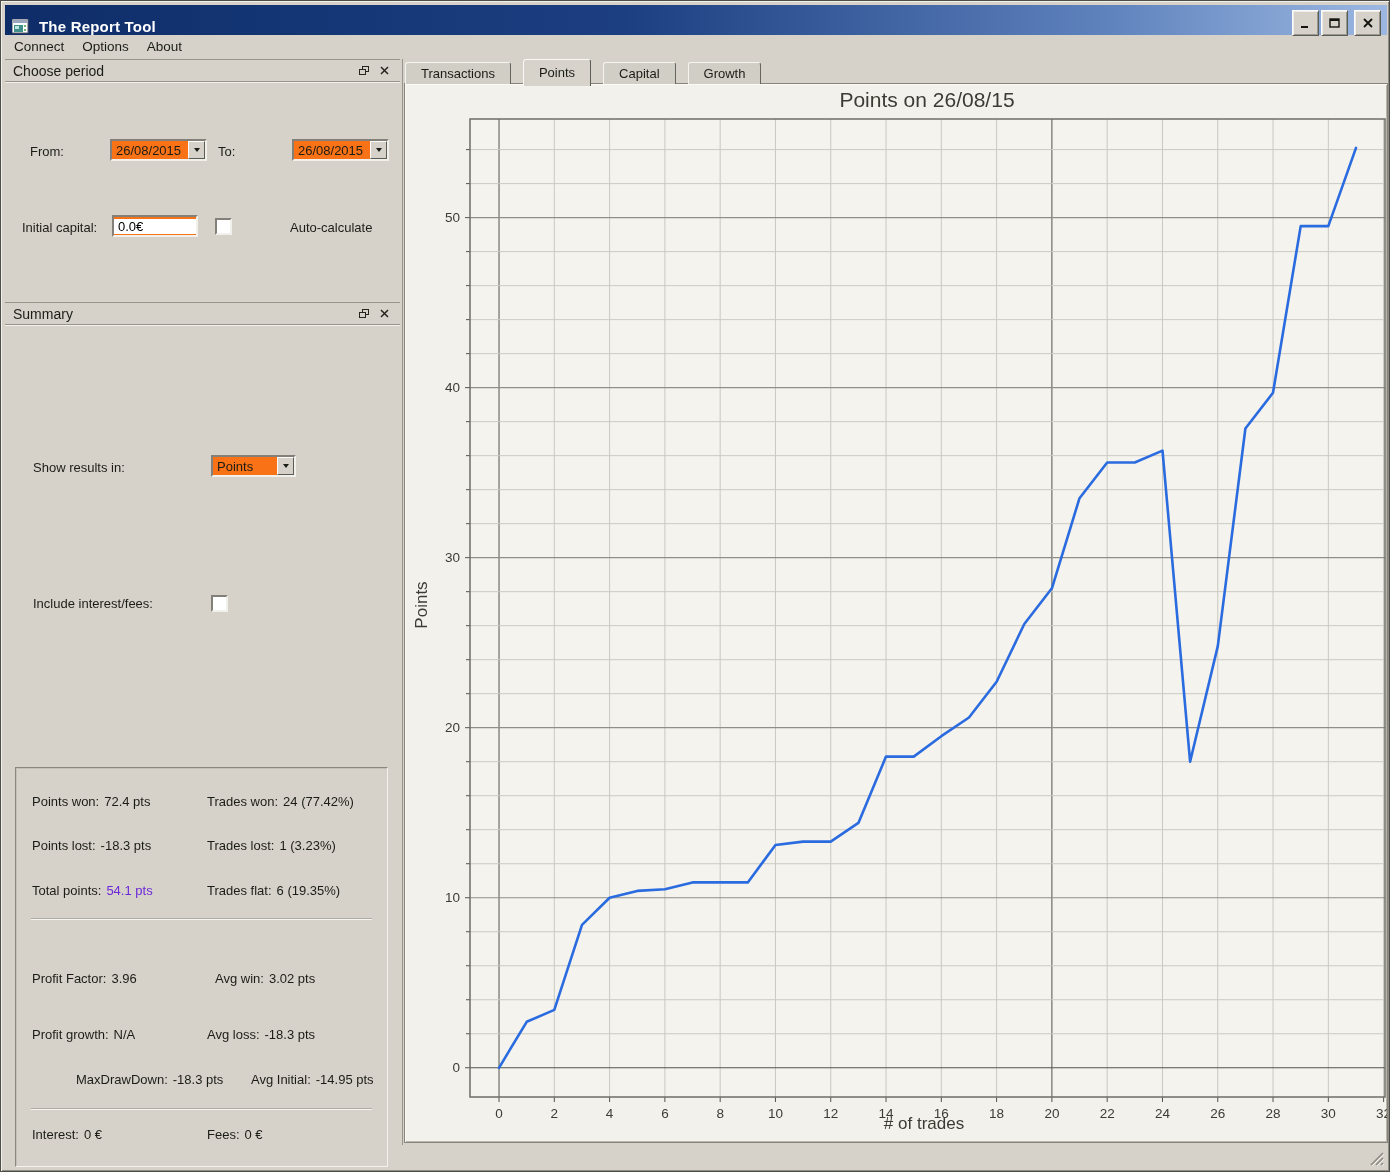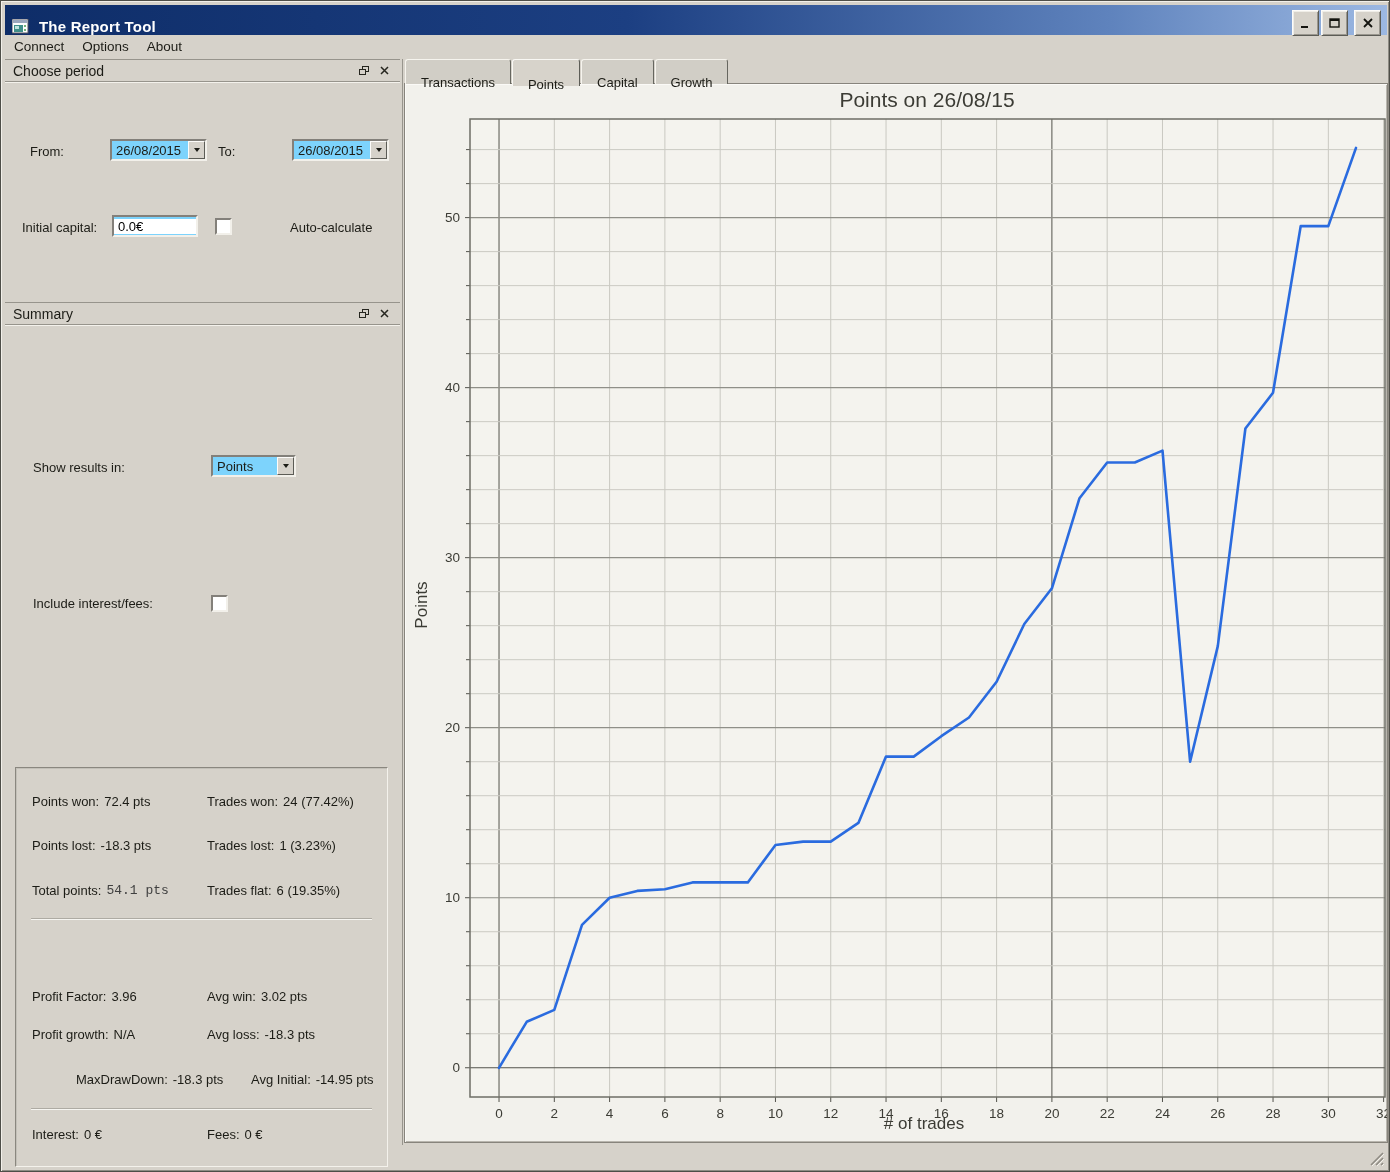--- a/index.html
+++ b/index.html
@@ -24,21 +24,21 @@
   .dock-title{position:absolute;left:0;right:0;top:0;height:21px;
     border-bottom:1px solid #97948c;box-shadow:0 1px 0 #f4f2ec;
     font-size:14px;display:flex;align-items:center;}
   .dock-title .t{margin-left:8px;}
   .dock-btn{position:absolute;top:3px;width:15px;height:15px;display:flex;align-items:center;justify-content:center;}
   .dock-btn.float{right:28px;} .dock-btn.close{right:8px;}
   #panel-period{position:absolute;left:4px;top:58px;width:395px;height:238px;border-top:1px solid #97948c;}
   #panel-summary{position:absolute;left:4px;top:301px;width:395px;height:843px;border-top:1px solid #97948c;}
   .lbl{position:absolute;font-size:13px;white-space:nowrap;}
   
-  .field{position:absolute;background:#7dd3fc;border:2px solid;border-color:#83807a #f2f0ea #f2f0ea #83807a;
+  .field{position:absolute;background:#f97316;border:2px solid;border-color:#83807a #f2f0ea #f2f0ea #83807a;
     box-sizing:border-box;font-size:13px;display:flex;align-items:center;}
   .field input{border:none;outline:none;width:100%;font:13px "Liberation Sans",sans-serif;padding:0 0 0 4px;background:#fff;}
   .combo-text{flex:1;padding-left:4px;white-space:nowrap;overflow:hidden;}
   .combo-btn{width:17px;height:100%;background:#d6d2ca;border:1px solid;
     border-color:#fdfcfa #5c5c56 #5c5c56 #fdfcfa;box-sizing:border-box;
     display:flex;align-items:center;justify-content:center;flex:none;}
   .arr{width:0;height:0;border-left:3.5px solid transparent;border-right:3.5px solid transparent;border-top:4px solid #1c1c16;}
   .checkbox{position:absolute;width:13px;height:13px;background:#fff;border:2px solid;
     border-color:#83807a #f2f0ea #f2f0ea #83807a;box-sizing:content-box;}
   
@@ -49,23 +49,23 @@
   .stat-cell{display:flex;white-space:nowrap;}
   .stat-cell.left{margin-left:16px;width:175px;flex:none;}
   .stat-label{margin-right:5px;}
   .stat-divider{position:absolute;left:15px;right:15px;height:0;
     border-top:1px solid #aeaba3;border-bottom:1px solid #f6f5f1;}
   
   #dock-splitter{position:absolute;left:400px;top:58px;width:3px;height:1086px;}
   #dock-splitter::after{content:"";position:absolute;left:1px;top:0;bottom:0;width:1px;background:#98958d;}
   
   #tabbar{position:absolute;left:404px;top:56px;height:27px;display:flex;align-items:flex-end;z-index:3;}
-  .tab{height:22px;line-height:21px;padding:12px 15px;font-size:13px;background:#d1cec6;
+  .tab{height:22px;line-height:21px;padding:0 15px;font-size:13px;background:#d1cec6;
     border:1px solid;border-color:#f6f4ee #66665f #66665f #f6f4ee;border-bottom:none;
-    border-top-left-radius:3px;border-top-right-radius:3px;margin-right:1px;box-sizing:border-box;}
+    border-top-left-radius:3px;border-top-right-radius:3px;margin-right:12px;box-sizing:border-box;}
   .tab.active{height:27px;line-height:25px;background:#d7d3cb;margin-bottom:-2px;
     border-color:#f9f8f4 #5d5d57 transparent #f9f8f4;}
   #tabpane{position:absolute;left:403px;top:82px;width:984px;height:1060px;background:#f2f1ec;
     border:1px solid #87847c;box-sizing:border-box;z-index:1;
     box-shadow:inset 1px 1px 0 #fbfaf7, inset -1px -1px 0 #b9b6ae;}
   
   #statusbar{position:absolute;left:4px;top:1144px;width:1382px;height:24px;}
   #resize-grip{position:absolute;right:3px;bottom:3px;width:16px;height:16px;}
   svg text{font-family:"Liberation Sans",sans-serif;}
 </style>
@@ -186,29 +186,29 @@
             <span class="stat-value">-18.3 pts</span>
           </div>
           <div class="stat-cell right">
             <span class="stat-label">Trades lost:</span>
             <span class="stat-value">1 (3.23%)</span>
           </div>
         </div>
         <div class="stat-row" style="top: 102.4px;">
           <div class="stat-cell left">
             <span class="stat-label">Total points:</span>
-            <span class="stat-value" style="color: #404040; font-family: Liberation Mono, monospace;">54.1 pts</span>
+            <span class="stat-value" style="color: #6d28d9;">54.1 pts</span>
           </div>
           <div class="stat-cell right">
             <span class="stat-label">Trades flat:</span>
             <span class="stat-value">6 (19.35%)</span>
           </div>
         </div>
         <div class="stat-divider" style="top: 150.4px;"></div>
-        <div class="stat-row" style="top: 208px;">
+        <div class="stat-row" style="top: 190px; gap: 8px;">
           <div class="stat-cell left">
             <span class="stat-label">Profit Factor:</span>
             <span class="stat-value">3.96</span>
           </div>
           <div class="stat-cell right">
             <span class="stat-label">Avg win:</span>
             <span class="stat-value">3.02 pts</span>
           </div>
         </div>
         <div class="stat-row" style="top: 246.8px;">

